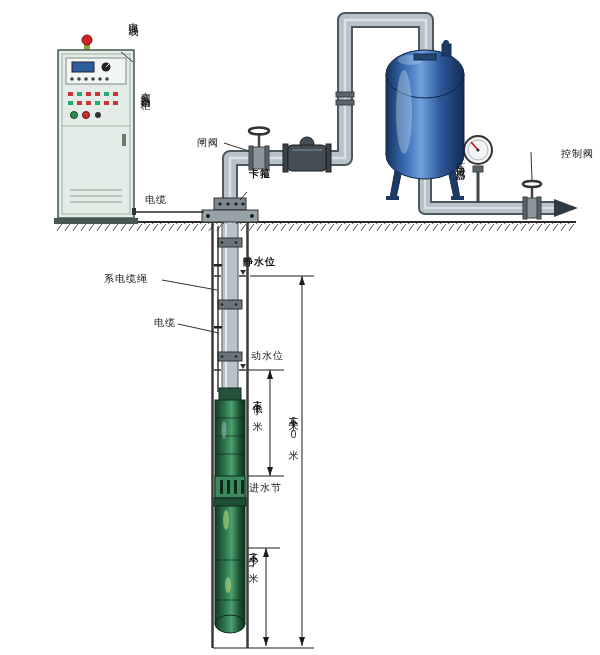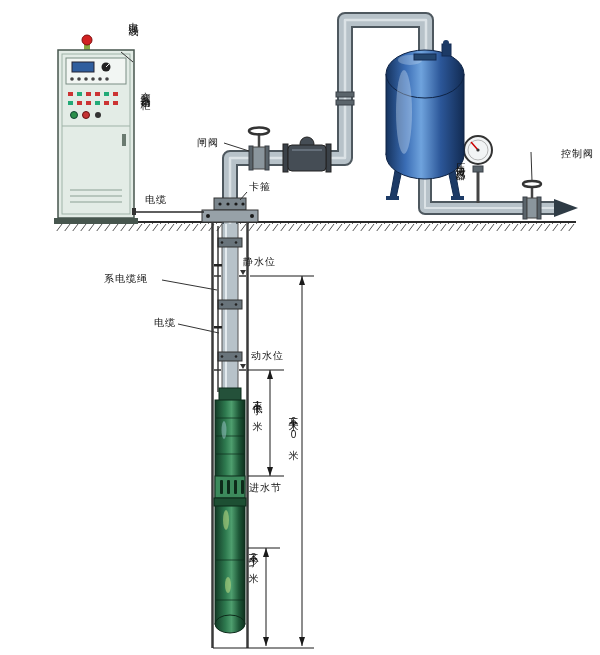--- a/index.html
+++ b/index.html
@@ -236,22 +236,22 @@
     <line x1="162" y1="280" x2="217" y2="290"></line>
     <line x1="178" y1="324" x2="219" y2="333"></line>
     <line x1="531" y1="152" x2="532" y2="181"></line>
   </g>
 </svg>
 
 <div class="label vlabel" style="left:127px;top:14px;">电源线</div>
 <div class="label vlabel" style="left:139px;top:84px;">变频自动柜</div>
 <div class="label" style="left:145px;top:193px;">电缆</div>
 <div class="label" style="left:197px;top:136px;">闸阀</div>
-<div class="label" style="left:249px;top:180px;">卡箍</div>
-<div class="label" style="left:243px;top:255px;">静水位</div>
+<div class="label" style="left:249px;top:167px;font-weight:bold;">卡箍</div>
+<div class="label" style="left:243px;top:255px;font-weight:bold;">静水位</div>
 <div class="label" style="left:104px;top:272px;">系电缆绳</div>
 <div class="label" style="left:154px;top:316px;">电缆</div>
 <div class="label" style="left:251px;top:349px;">动水位</div>
 <div class="label vlabel" style="left:251px;top:394px;">不低于1米</div>
 <div class="label" style="left:249px;top:481px;">进水节</div>
 <div class="label vlabel" style="left:247px;top:546px;">不少于3米</div>
 <div class="label vlabel" style="left:287px;top:410px;">不大于60米</div>
 <div class="label vlabel" style="left:454px;top:155px;">压力传感器</div>
 <div class="label" style="left:516px;top:147px;margin-left:45px;">控制阀</div>
 

